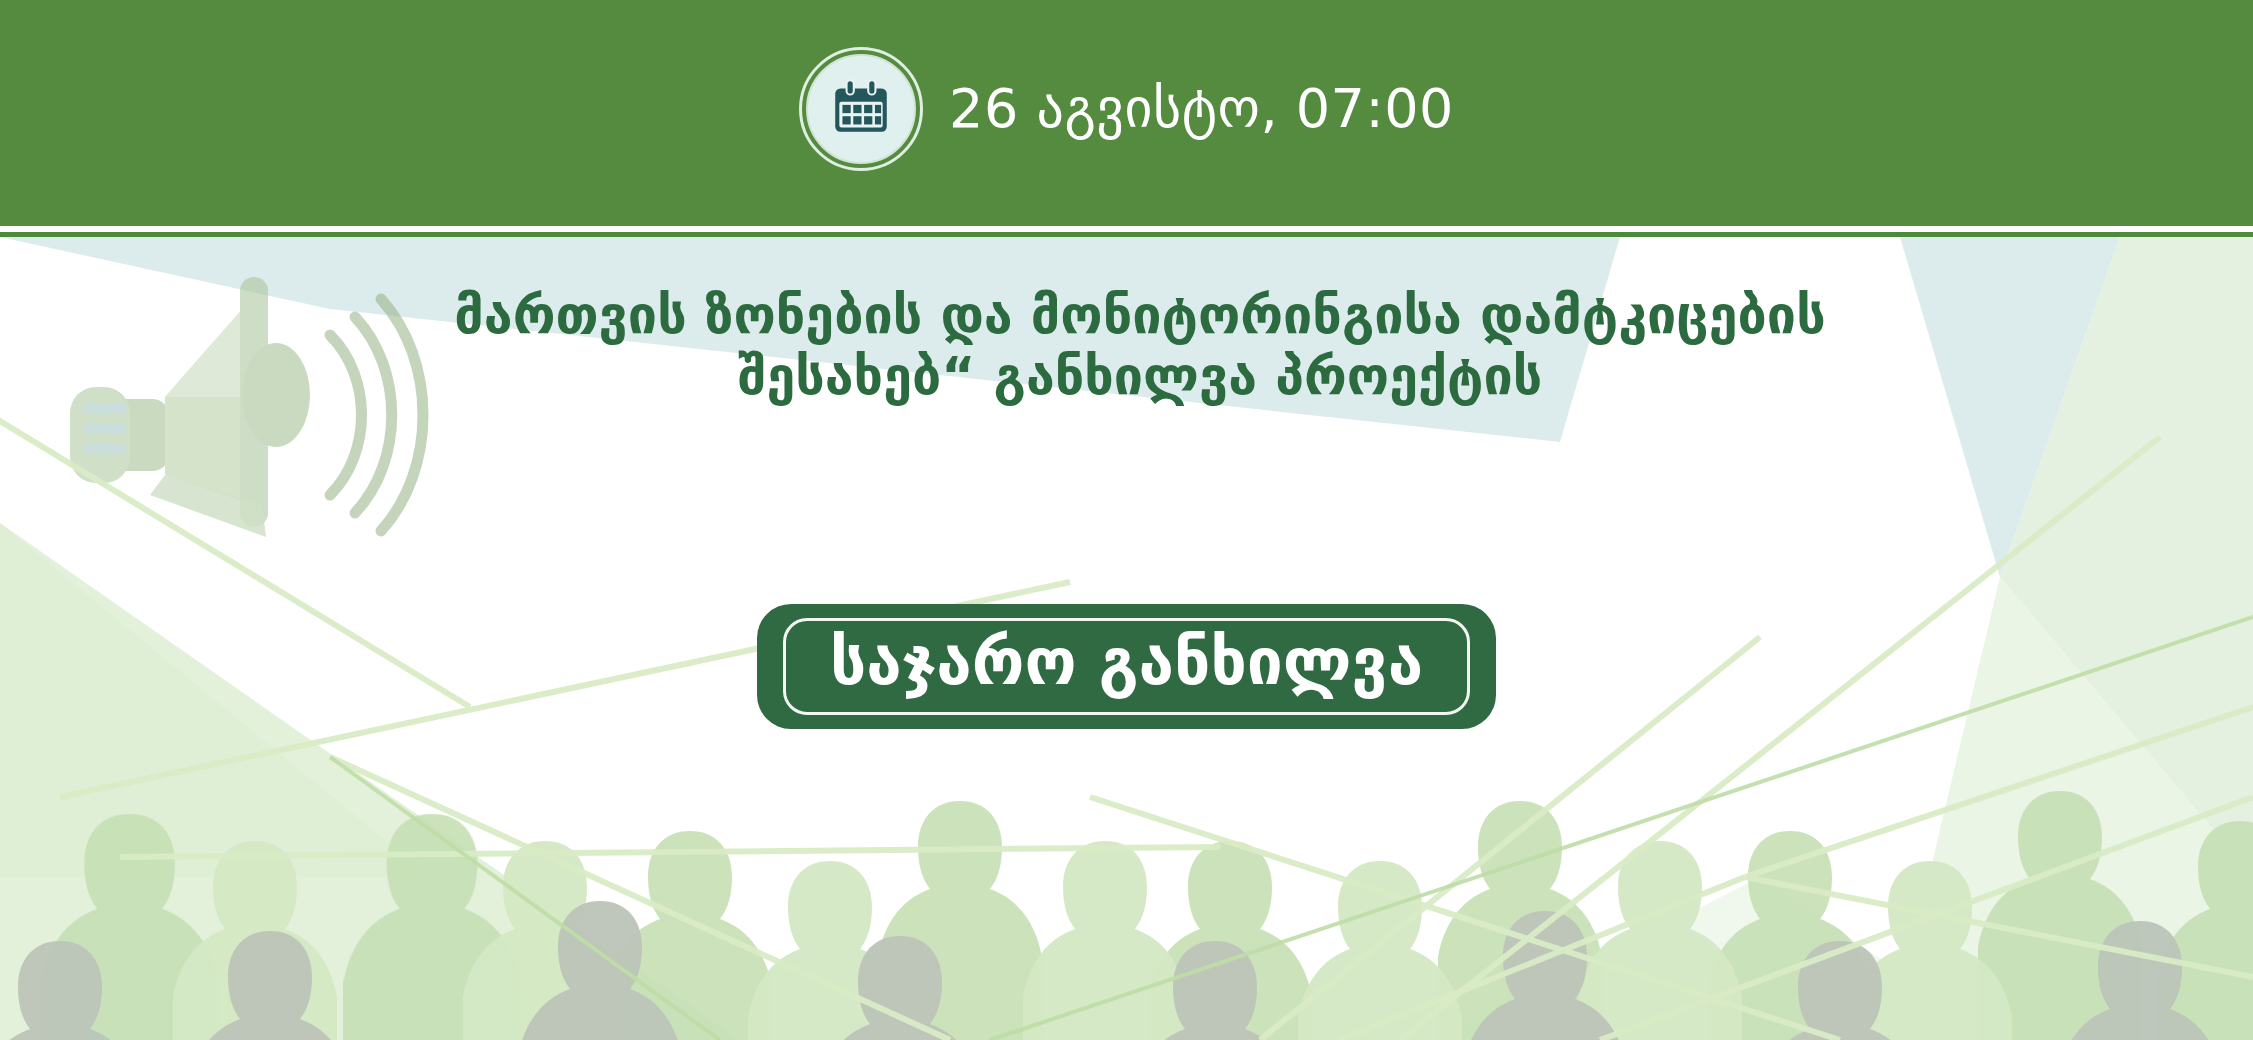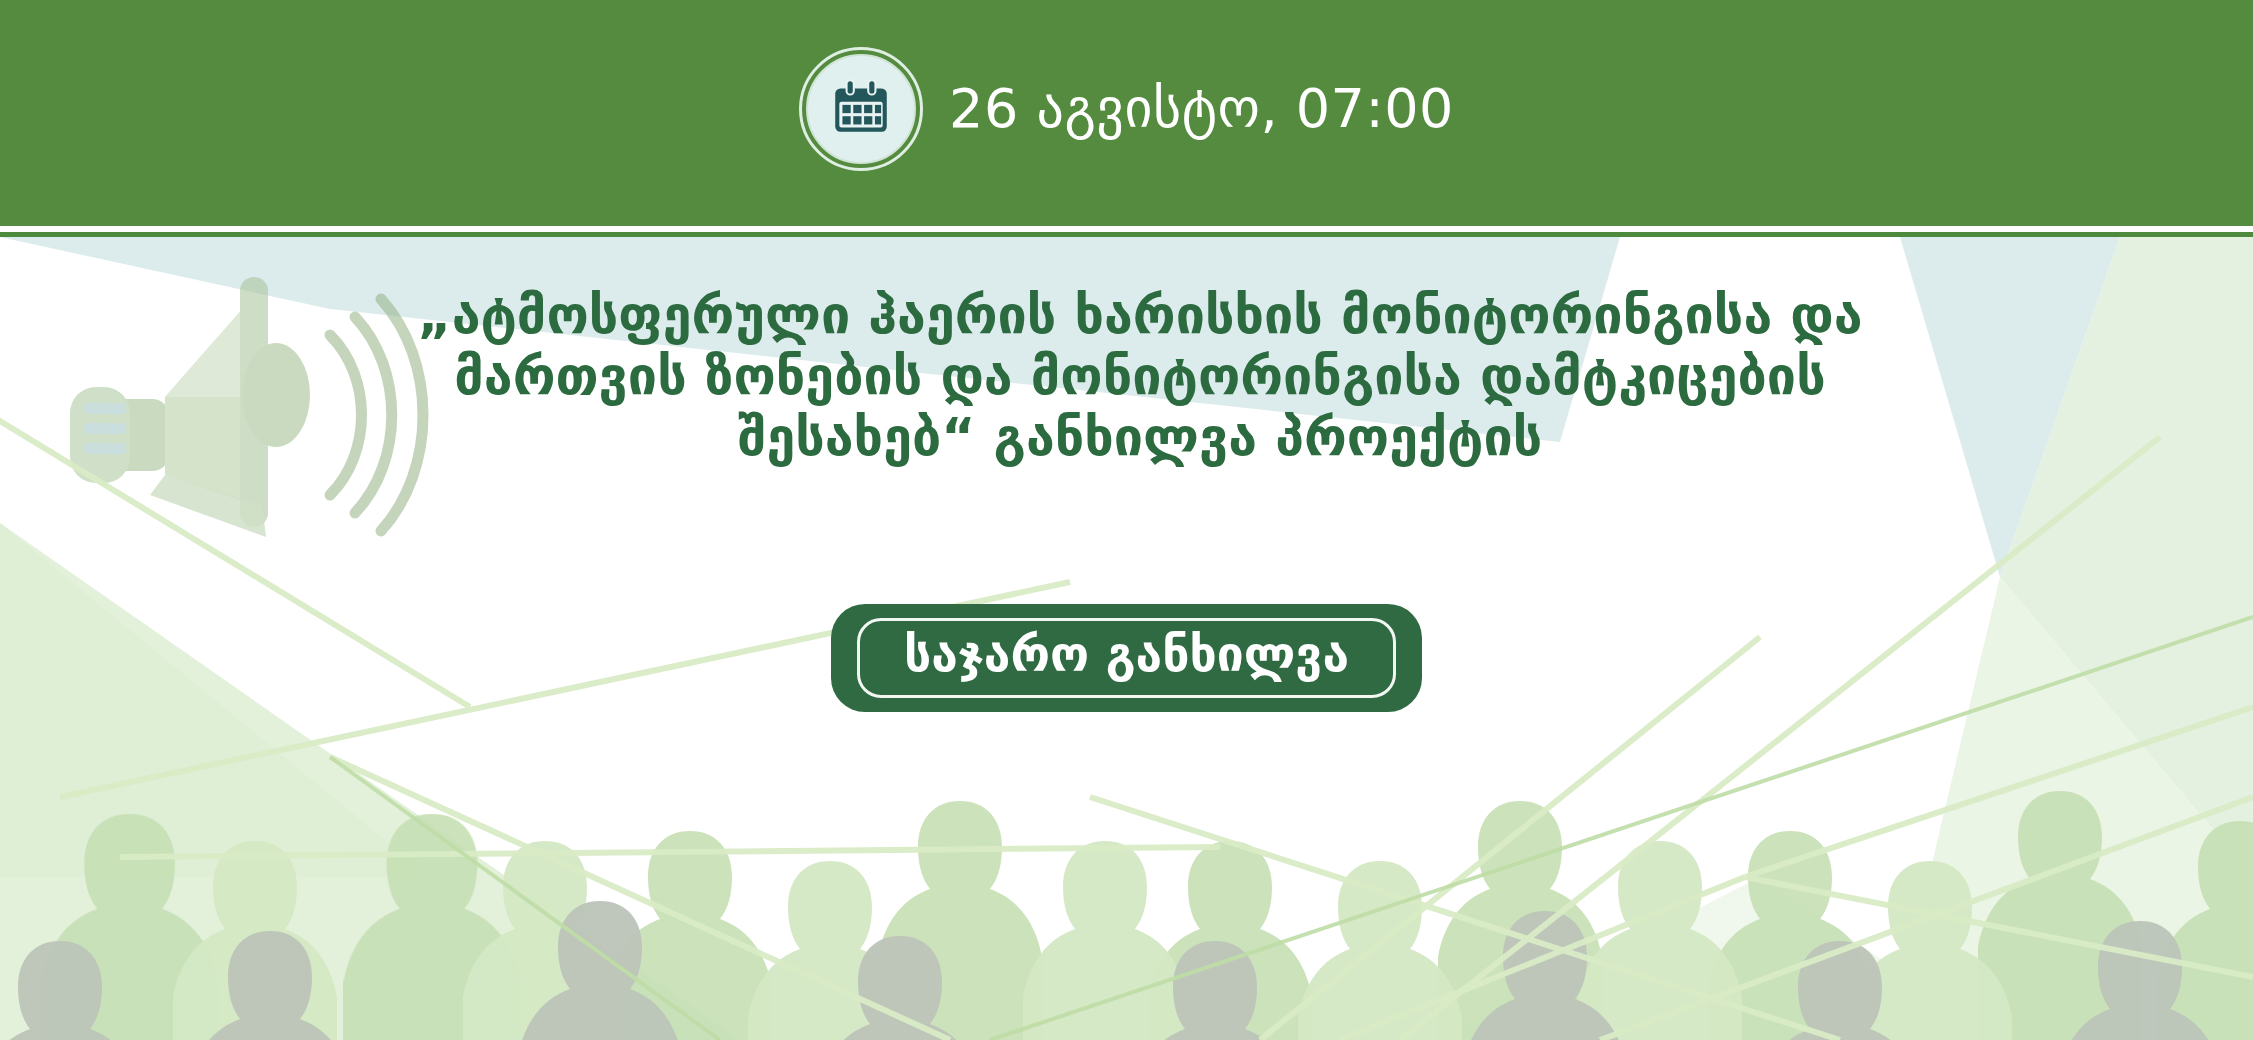--- a/index.html
+++ b/index.html
@@ -164,21 +164,21 @@
     display: inline-block;
   }
   .cta-badge-inner {
     border: 3px solid #f2f7f2;
     border-radius: 24px;
     padding: 8px 44px 16px 44px;
     display: block;
   }
   .cta-text {
     color: #ffffff;
-    font-size: 48px;
+    font-size: 64px;
     font-weight: 700;
     line-height: 1.05;
     white-space: nowrap;
     display: block;
   }
 </style>
 </head>
 <body>
 
 <div id="banner">
@@ -318,21 +318,20 @@
       <g stroke="#BFDDA6" stroke-width="4" fill="none" opacity="0.9">
         <path d="M990 803 L 2253 380"></path>
         <path d="M330 520 L 720 803"></path>
       </g>
     </svg>
   </div>
 
   <div class="content">
 
     <div class="title-block">
-      <div class="title-line">„ატმოსფერული ჰაერის ხარისხის მონიტორინგისა და</div>
       <div class="title-line">მართვის ზონების და მონიტორინგისა დამტკიცების</div>
       <div class="title-line">შესახებ“ განხილვა პროექტის</div>
     </div>
 
     <div class="badge-wrap">
       <div class="cta-badge">
         <span class="cta-badge-inner">
           <span class="cta-text">საჯარო განხილვა</span>
         </span>
       </div>

